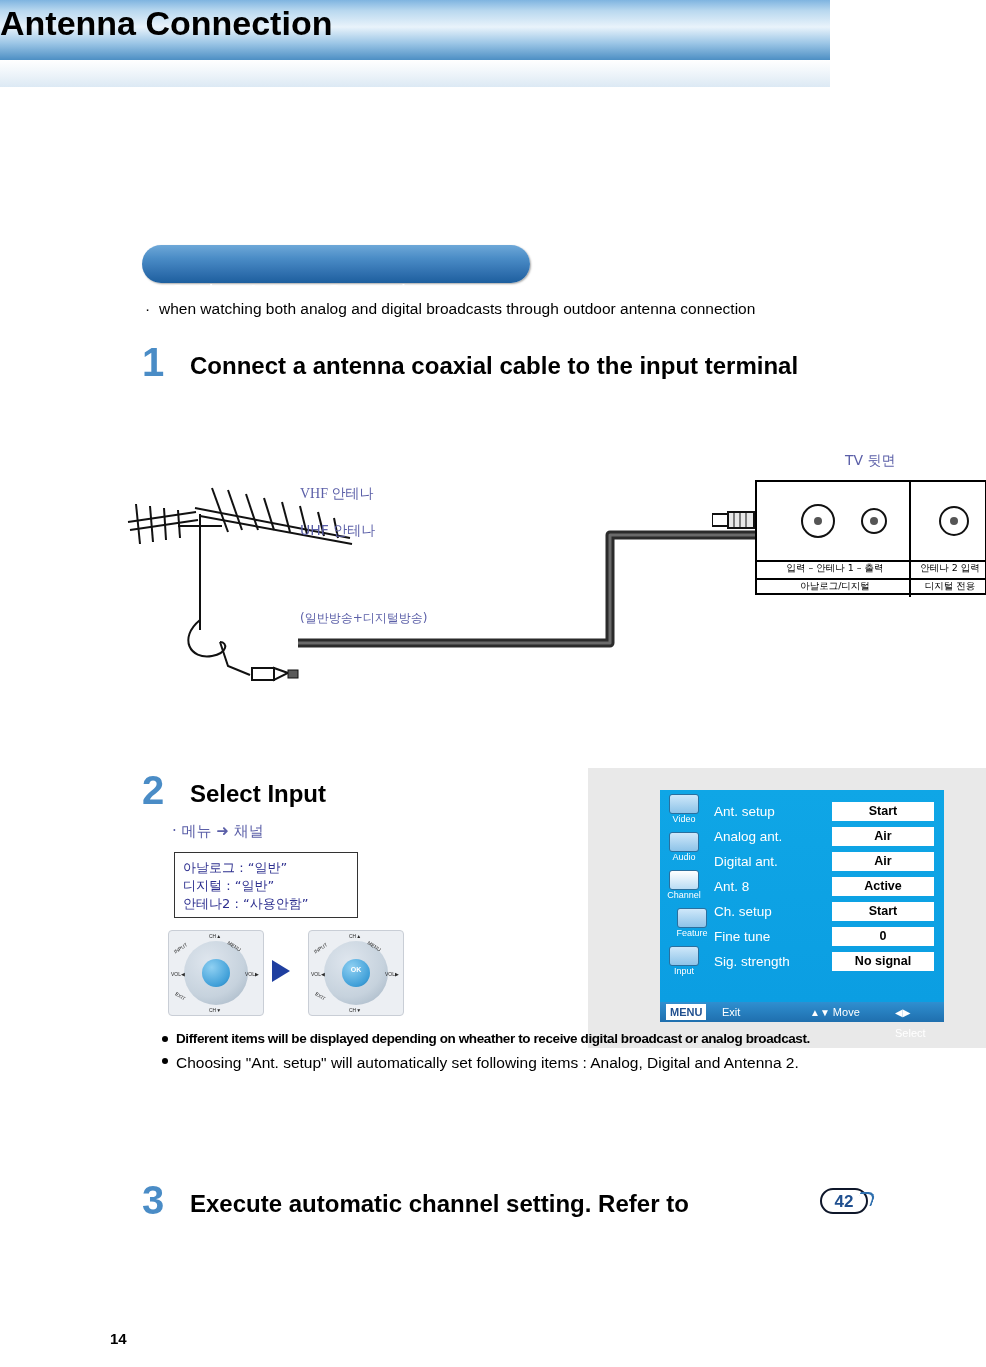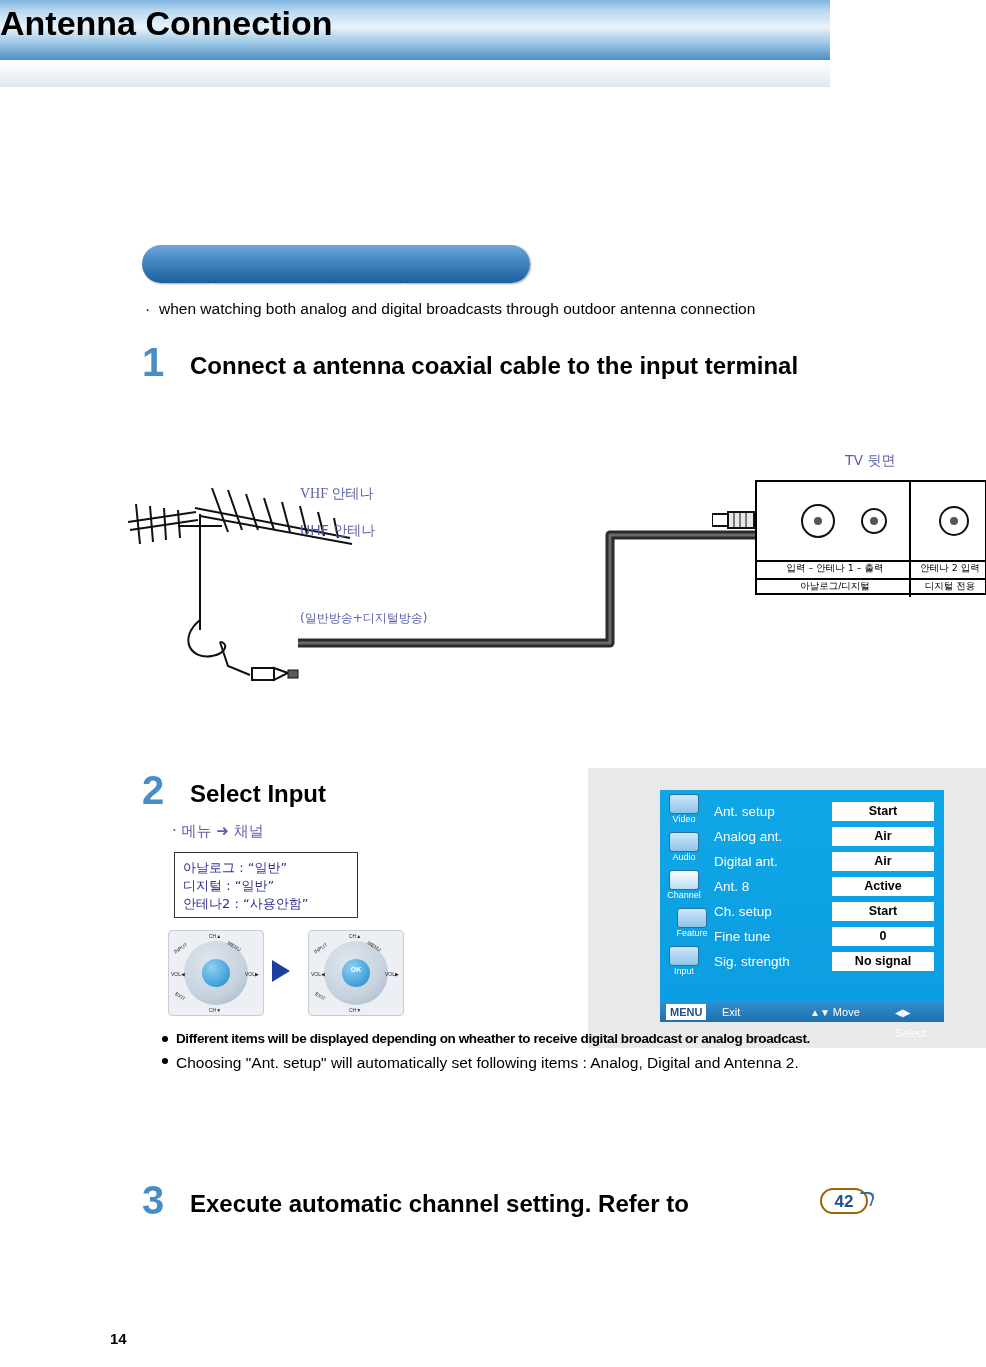--- a/index.html
+++ b/index.html
@@ -183,21 +183,21 @@
     position: relative; padding-left: 18px; margin-bottom: 4px;
     font-size: 14px; color: #000; line-height: 19px;
   }
   .note .b { position: absolute; left: 4px; top: 6px; width: 6px; height: 6px; background: #000; border-radius: 50%; }
   .note.compact { font-size: 13.5px; line-height: 18px; letter-spacing: -0.4px; font-weight: bold; }
   .note.normal { font-size: 15.5px; line-height: 21px; }
 
   
   .pageref {
     position: absolute; left: 820px; top: 1188px; width: 48px; height: 26px;
-    border: 2px solid #a16207; border-radius: 13px; background: #ffffff;
+    border: 2px solid #0f172a; border-radius: 13px; background: #ffffff;
     color: #1f4f8f; font-weight: bold; font-size: 17px; text-align: center; line-height: 24px;
   }
   .pageref:after {
     content: ""; position: absolute; right: -8px; top: 2px; width: 14px; height: 12px;
     border-top: 2px solid #2f6fae; border-right: 2px solid #2f6fae;
     transform: skewX(-20deg);
     border-radius: 0 8px 0 0;
   }
 
   .folio {

